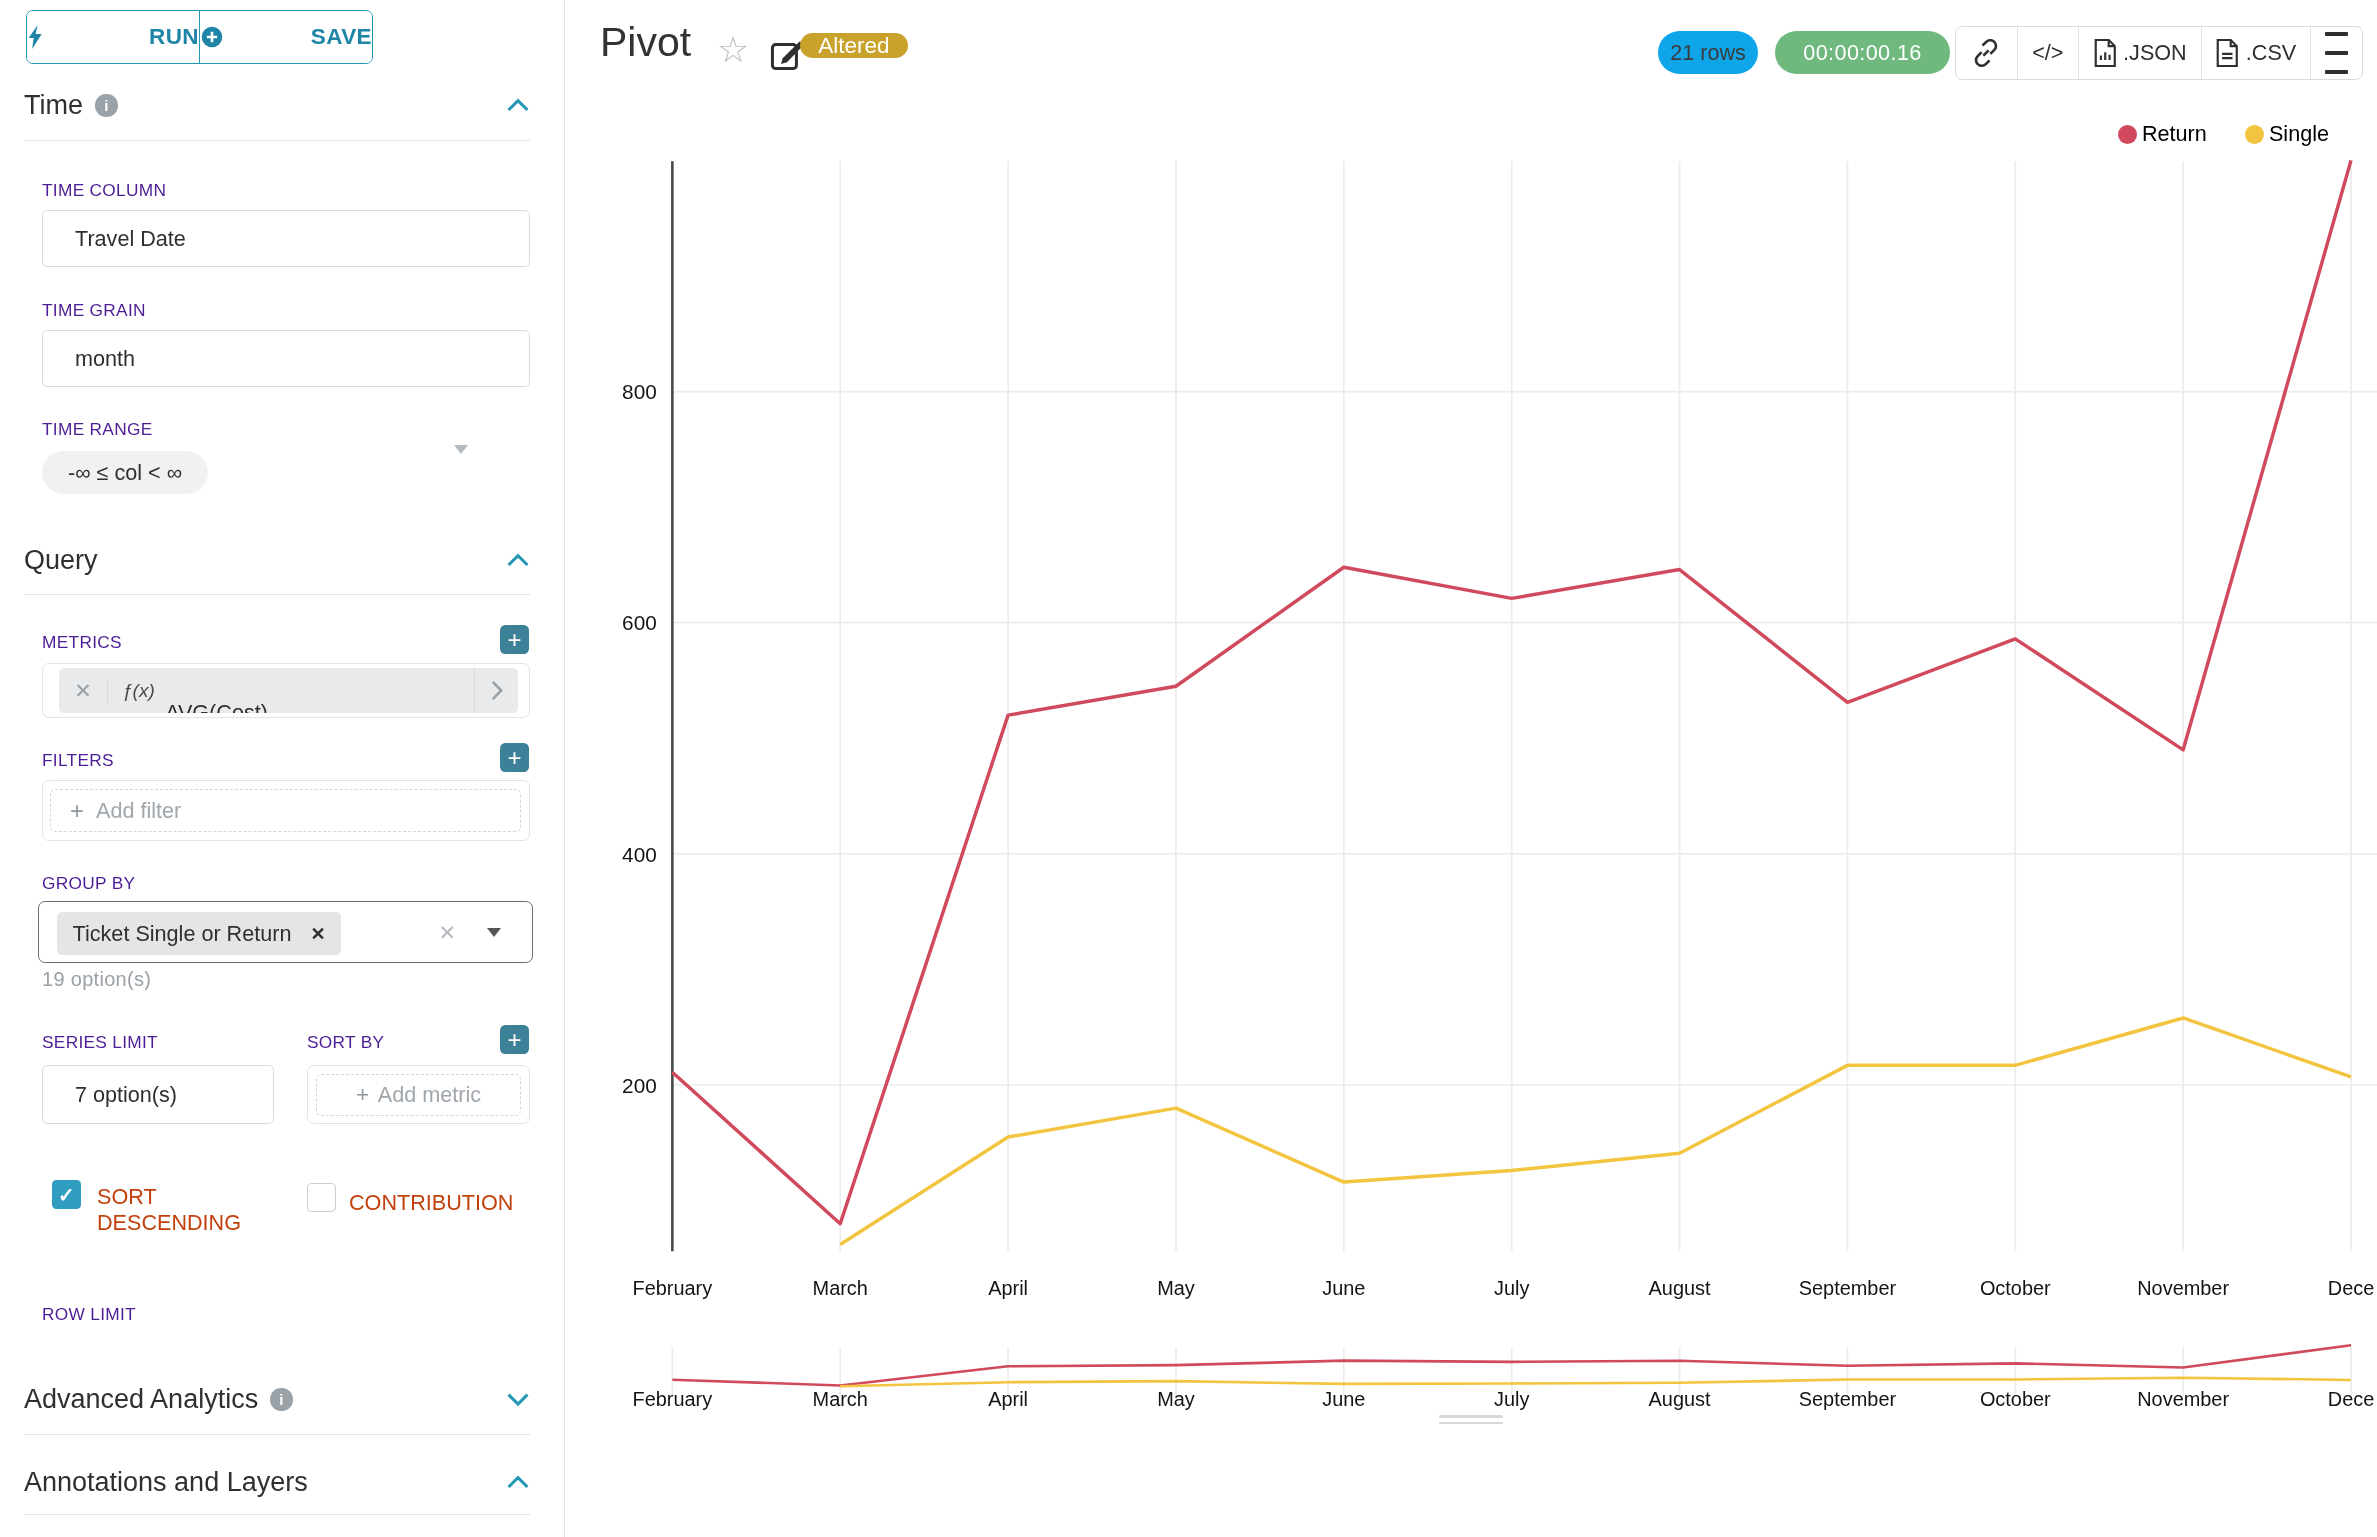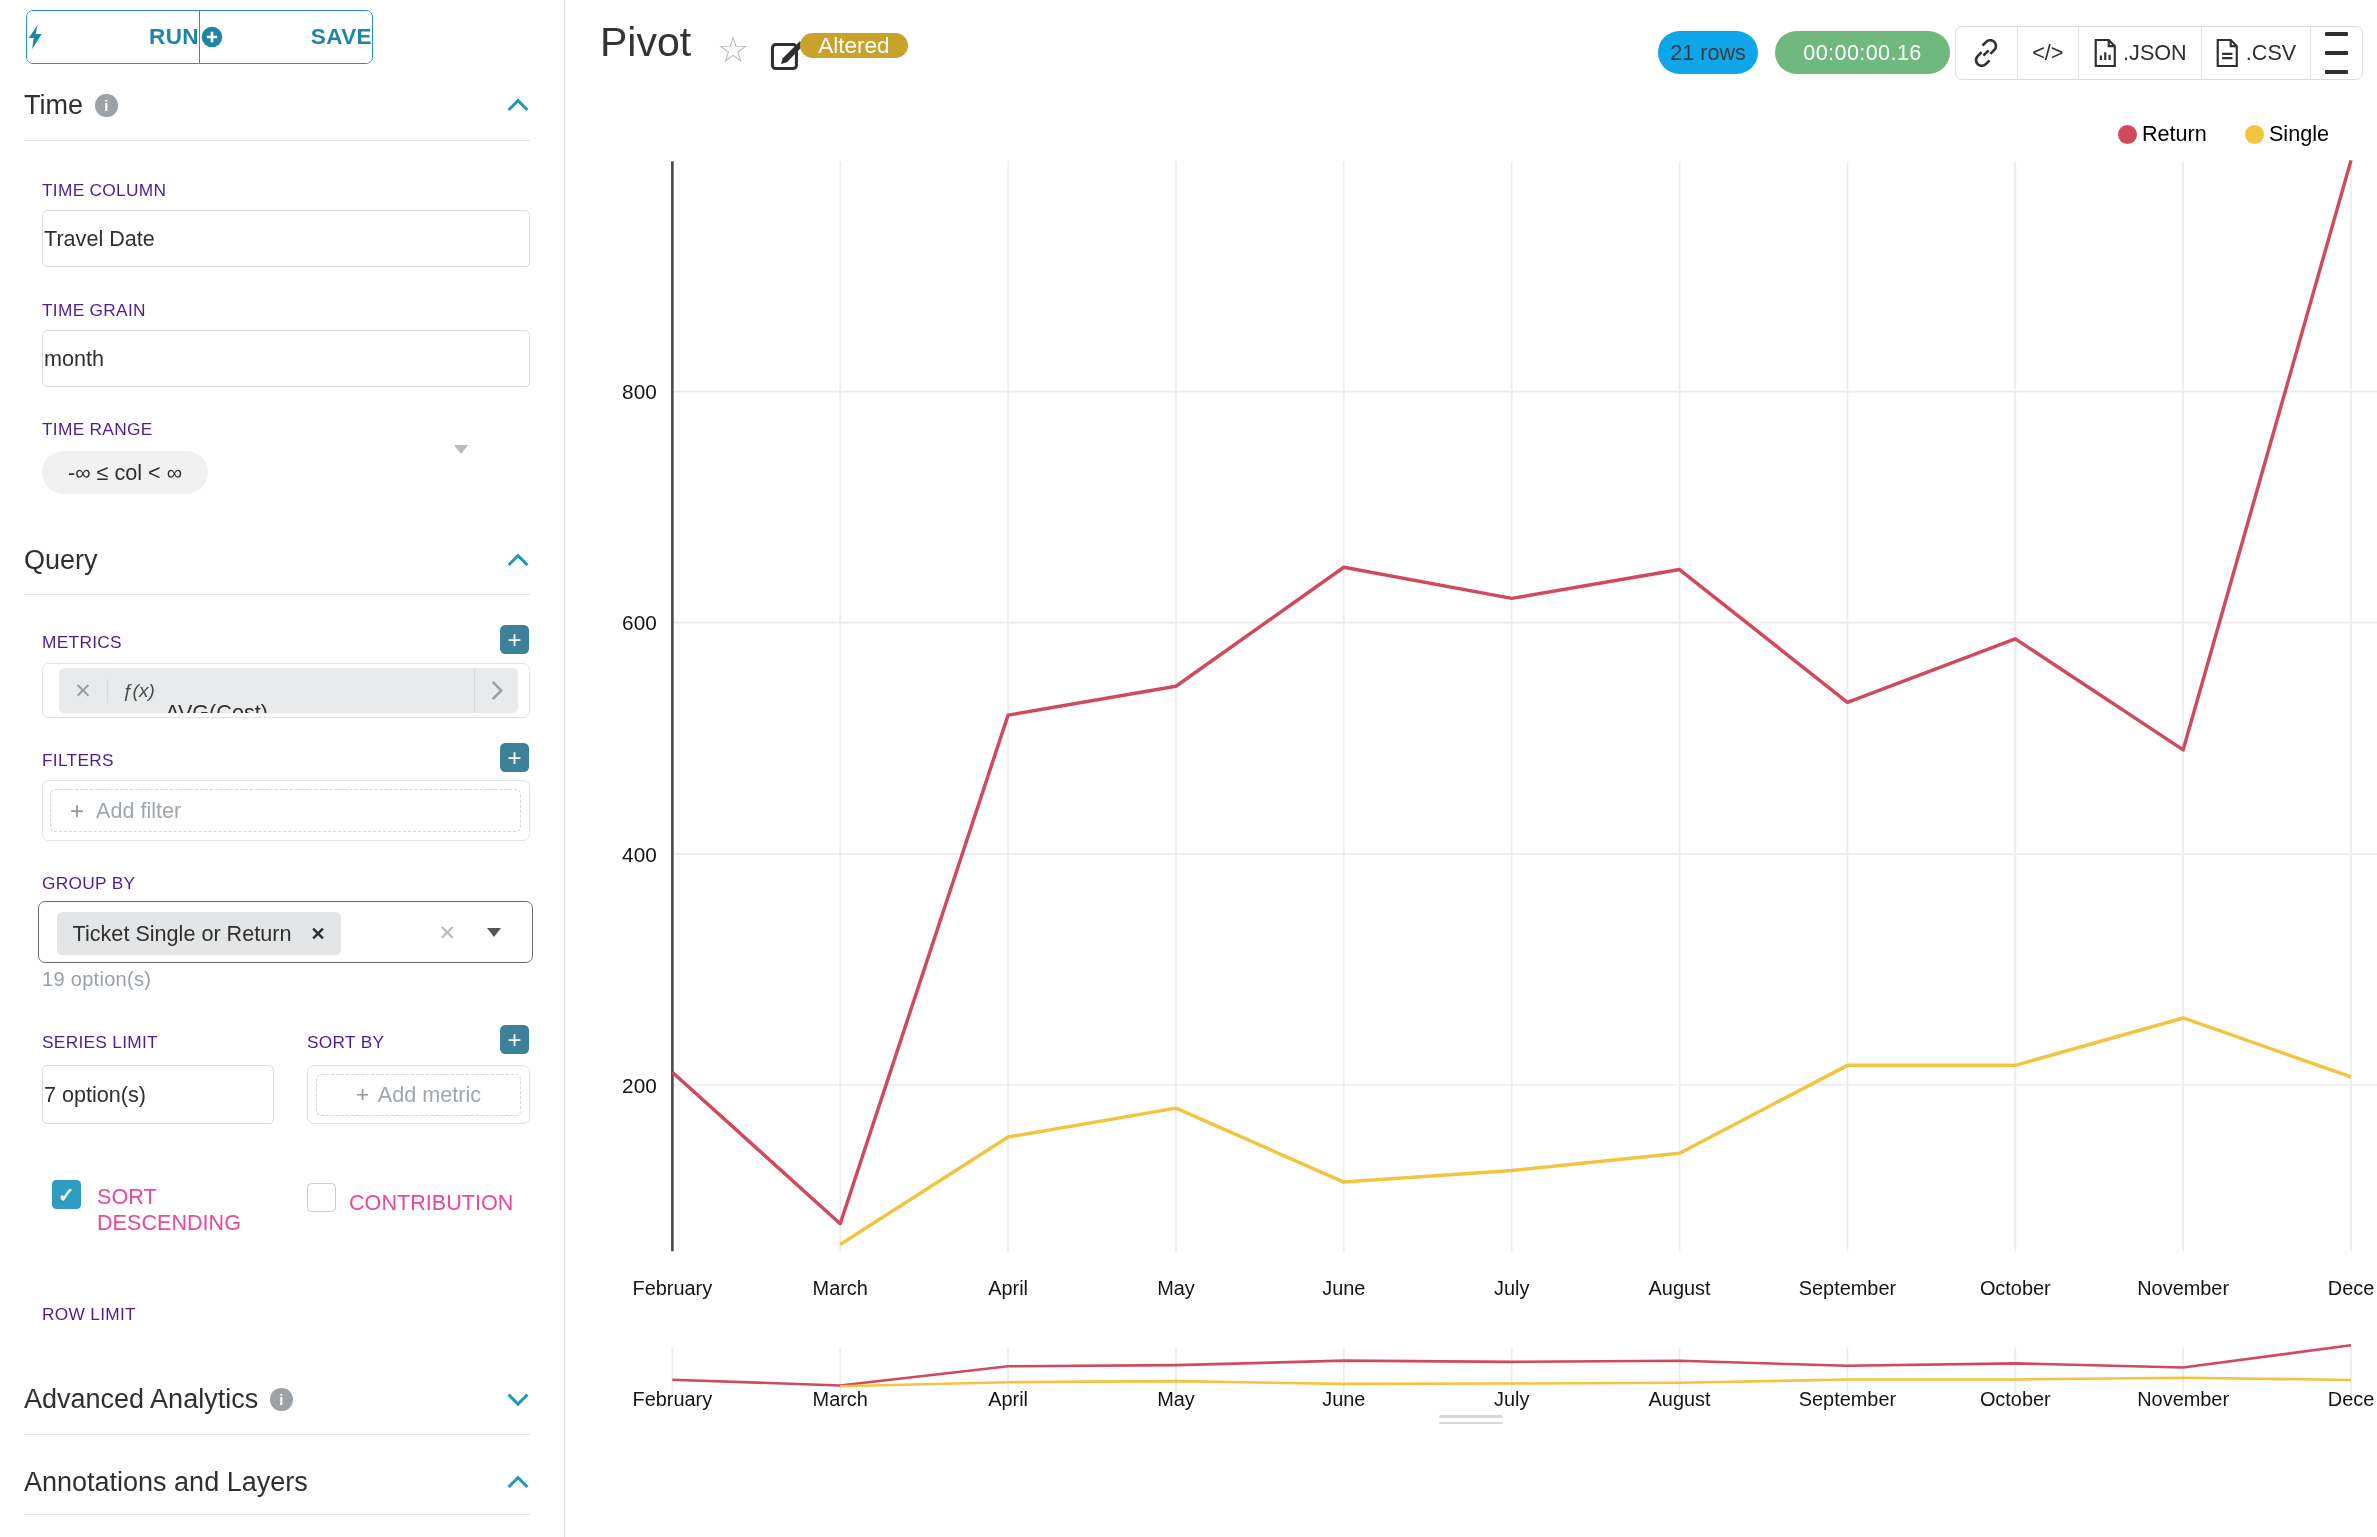--- a/index.html
+++ b/index.html
@@ -7,36 +7,36 @@
   
   .sidebar{position:absolute;left:0;top:0;width:564px;height:1538px;background:#fff;border-right:0.9px solid #e3e3e3;}
   .btn-group{position:absolute;left:26px;top:10.4px;width:345px;height:52px;border:1.7px solid #2496b6;border-radius:7px;display:flex;overflow:hidden;}
   .btn-half{flex:1;display:flex;align-items:center;justify-content:space-between;gap:12px;color:#1f85a7;font-size:22.5px;font-weight:bold;letter-spacing:0.4px;background:#fff;cursor:pointer;}
   .btn-half + .btn-half{border-left:1.7px solid #2496b6;}
   .shead{position:absolute;left:24px;width:506px;display:flex;align-items:center;font-size:27px;color:#2f2f2f;font-weight:500;}
   .sdiv{position:absolute;left:24px;width:506px;border-top:1.7px solid #e4e4e4;}
   .info{display:inline-flex;width:22.5px;height:22.5px;border-radius:50%;background:#9aa1a7;color:#fff;font-size:14.7px;font-weight:bold;align-items:center;justify-content:center;margin-left:12px;}
   .chev{margin-left:auto;}
   .flabel{position:absolute;left:42px;font-size:17.3px;color:#4c1d95;font-weight:500;letter-spacing:0.3px;}
-  .sel{position:absolute;left:42px;width:488px;height:57px;border:0.9px solid #d7dbde;border-radius:5.2px;background:#fff;display:flex;align-items:center;padding:0 1px;font-size:21.6px;color:#2f2f2f;box-sizing:border-box;}
+  .sel{position:absolute;left:42px;width:488px;height:57px;border:0.9px solid #d7dbde;border-radius:5.2px;background:#fff;display:flex;align-items:center;padding:0 32px;font-size:21.6px;color:#2f2f2f;box-sizing:border-box;}
   .caret{width:0;height:0;border-left:7.8px solid transparent;border-right:7.8px solid transparent;border-top:9.5px solid #b6bbc0;position:absolute;}
   .xsmall{position:absolute;color:#b6bbc0;font-size:21px;}
   .pillgray{position:absolute;left:42px;height:43px;background:#f1f1f1;border-radius:21.6px;display:flex;align-items:center;padding:0 26px;font-size:21.6px;color:#2f2f2f;}
   .plus{position:absolute;width:29px;height:29px;background:#3d8199;border-radius:5.2px;color:#fff;font-size:24px;line-height:29px;display:flex;align-items:center;justify-content:center;cursor:pointer;}
   .obox{position:absolute;border:0.9px solid #dfe3e6;border-radius:7px;background:#fff;box-sizing:border-box;}
   .dashed{position:absolute;border:1.7px dashed #d4d7da;border-radius:5.2px;display:flex;align-items:center;color:#9fa6ac;font-size:21.6px;box-sizing:border-box;}
   .metricpill{position:absolute;left:59px;top:668px;width:459px;height:45px;background:#e9eaeb;border-radius:5.2px;display:flex;align-items:center;overflow:hidden;}
   .mp-x{width:48px;text-align:center;color:#9aa0a5;font-size:21px;border-right:1.7px solid #d9dadb;cursor:pointer;}
   .mp-fx{margin-left:14px;font-size:19px;font-style:italic;color:#4a4a4a;}
   .mp-val{margin-left:10.4px;font-size:21.6px;color:#2f2f2f;margin-top:44px;}
   .mp-arrow{margin-left:auto;width:43px;display:flex;align-items:center;justify-content:center;border-left:1.7px solid #d9dadb;align-self:stretch;cursor:pointer;}
   .chip{position:absolute;left:57px;top:912px;height:43px;background:#e4e5e6;border-radius:5.2px;display:flex;align-items:center;padding:0 15.6px;font-size:21.6px;color:#2f2f2f;gap:19px;}
   .chip b{font-size:18px;cursor:pointer;}
   .cbox{position:absolute;width:29px;height:29px;border-radius:4.3px;box-sizing:border-box;}
-  .cblabel{position:absolute;font-size:21.6px;color:#ec4899;}
+  .cblabel{position:absolute;font-size:21.6px;color:#c2410c;}
   
   .main{position:absolute;left:565px;top:0;width:1812px;height:1538px;background:#fff;overflow:hidden;}
   .title{position:absolute;left:35px;top:19px;font-size:41px;color:#333;font-weight:500;}
   .star{position:absolute;left:152px;top:29px;font-size:36px;color:#b7bbbf;cursor:pointer;}
   .editic{position:absolute;left:204px;top:36px;cursor:pointer;}
   .altered{position:absolute;left:235px;top:33px;width:108px;height:25px;border-radius:18px;background:#c9a22b;color:#fff;font-size:22.5px;display:flex;align-items:center;justify-content:center;}
   .pill{position:absolute;top:31px;height:43px;border-radius:21.6px;display:flex;align-items:center;justify-content:center;font-size:21.6px;}
   .rowsp{left:1093px;width:100px;background:#0ea5e9;color:#3c3c3c;}
   .timerp{left:1210px;width:175px;background:#6fb87e;color:#fff;letter-spacing:0.4px;}
   .tbgroup{position:absolute;left:1390px;top:26px;width:408px;height:54px;border:0.9px solid #dcdcdc;border-radius:7px;background:#fff;display:flex;box-sizing:border-box;}

